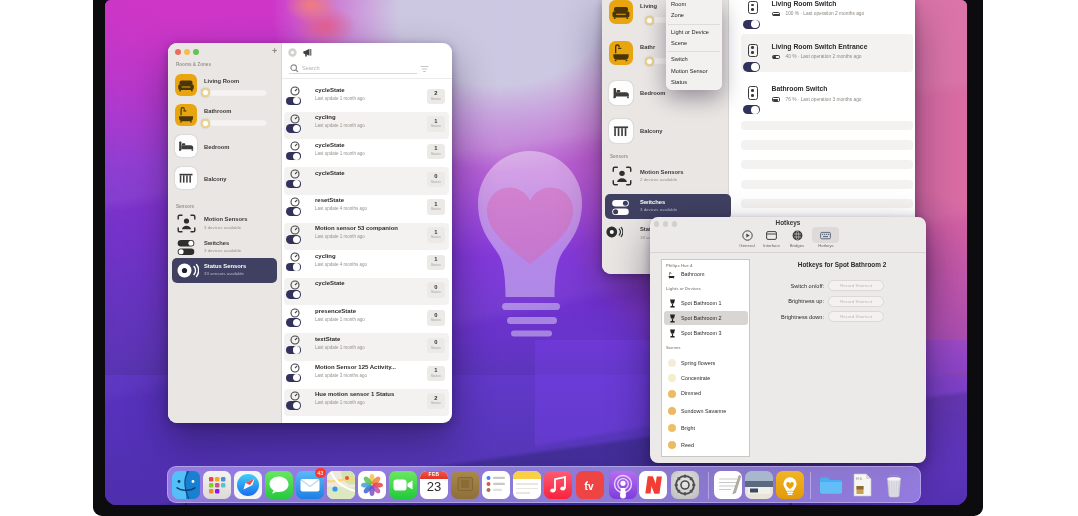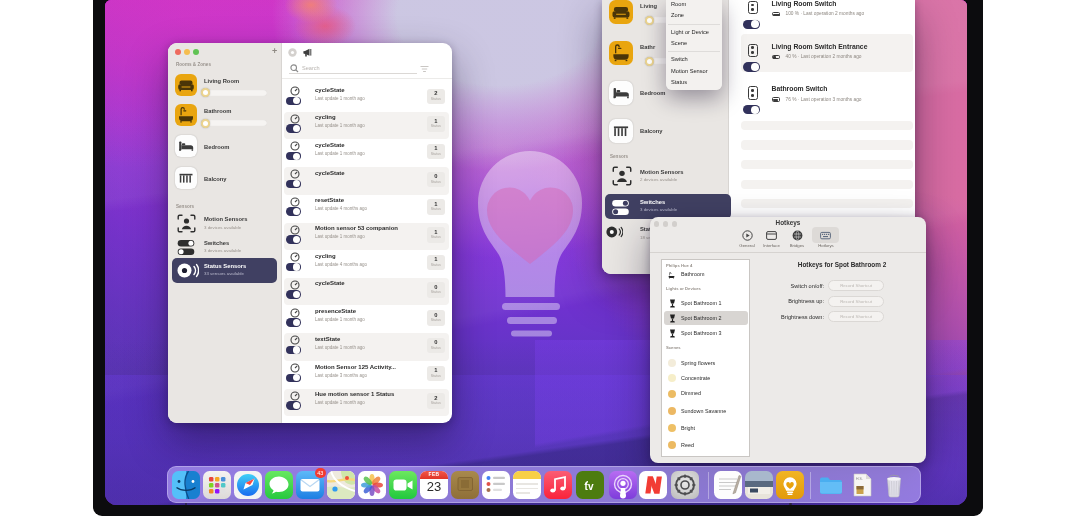--- a/index.html
+++ b/index.html
@@ -714,21 +714,21 @@
           <div style="height:8px;background:#f8cf47"></div>
           <div style="height:1.5px;background:#e8e6e2;margin:4px 3px 0"></div>
           <div style="height:1.5px;background:#e8e6e2;margin:3px 3px 0"></div>
           <div style="height:1.5px;background:#e8e6e2;margin:3px 3px 0;width:14px"></div>
         </div>
 <div class="di" style="left:376px;background:linear-gradient(180deg,#fb5c74,#fa233b)"><svg width="28" height="28" viewBox="0 0 28 28">
             <path d="M11 19.5V8.2l10-2v11.1" fill="none" stroke="#fff" stroke-width="1.8"></path>
             <ellipse cx="8.8" cy="19.6" rx="2.6" ry="2" fill="#fff"></ellipse>
             <ellipse cx="18.8" cy="17.4" rx="2.6" ry="2" fill="#fff"></ellipse>
           </svg></div>
-<div class="di" style="left:408px;background:#4d7c0f;color:#fff;text-align:center;line-height:28px;font-size:9px;font-weight:bold"><svg width="28" height="28" viewBox="0 0 28 28">
+<div class="di" style="left:408px;background:#ef4444;color:#fff;text-align:center;line-height:28px;font-size:9px;font-weight:bold"><svg width="28" height="28" viewBox="0 0 28 28">
             <g fill="#fff">
               <path d="M9.8 11.2c0.5-0.7 1.4-1.2 2.2-1.2 0.1 0.9-0.25 1.75-0.8 2.35-0.55 0.65-1.45 1.1-2.25 1.05-0.1-0.85 0.35-1.6 0.85-2.2z"></path>
               <path d="M11.1 13.7c-1.3 0-2.4 0.75-3.05 0.75-0.65 0-1.65-0.7-2.75-0.7-1.4 0-2.7 0.85-3.4 2.1 0 0 0 0 0 0z" fill="none"></path>
             </g>
             <text x="8.6" y="18.8" font-size="10" font-weight="bold" fill="#fff" font-family="Liberation Sans">tv</text>
           </svg></div>
 <div class="di" style="left:441px;background:linear-gradient(180deg,#b76cf2,#7e3ddb)"><svg width="28" height="28" viewBox="0 0 28 28">
             <circle cx="14" cy="13" r="8.5" fill="none" stroke="#e9d6fb" stroke-width="1.4"></circle>
             <circle cx="14" cy="13" r="5.3" fill="none" stroke="#e9d6fb" stroke-width="1.3"></circle>
             <circle cx="14" cy="12.3" r="2.6" fill="#fff"></circle>

